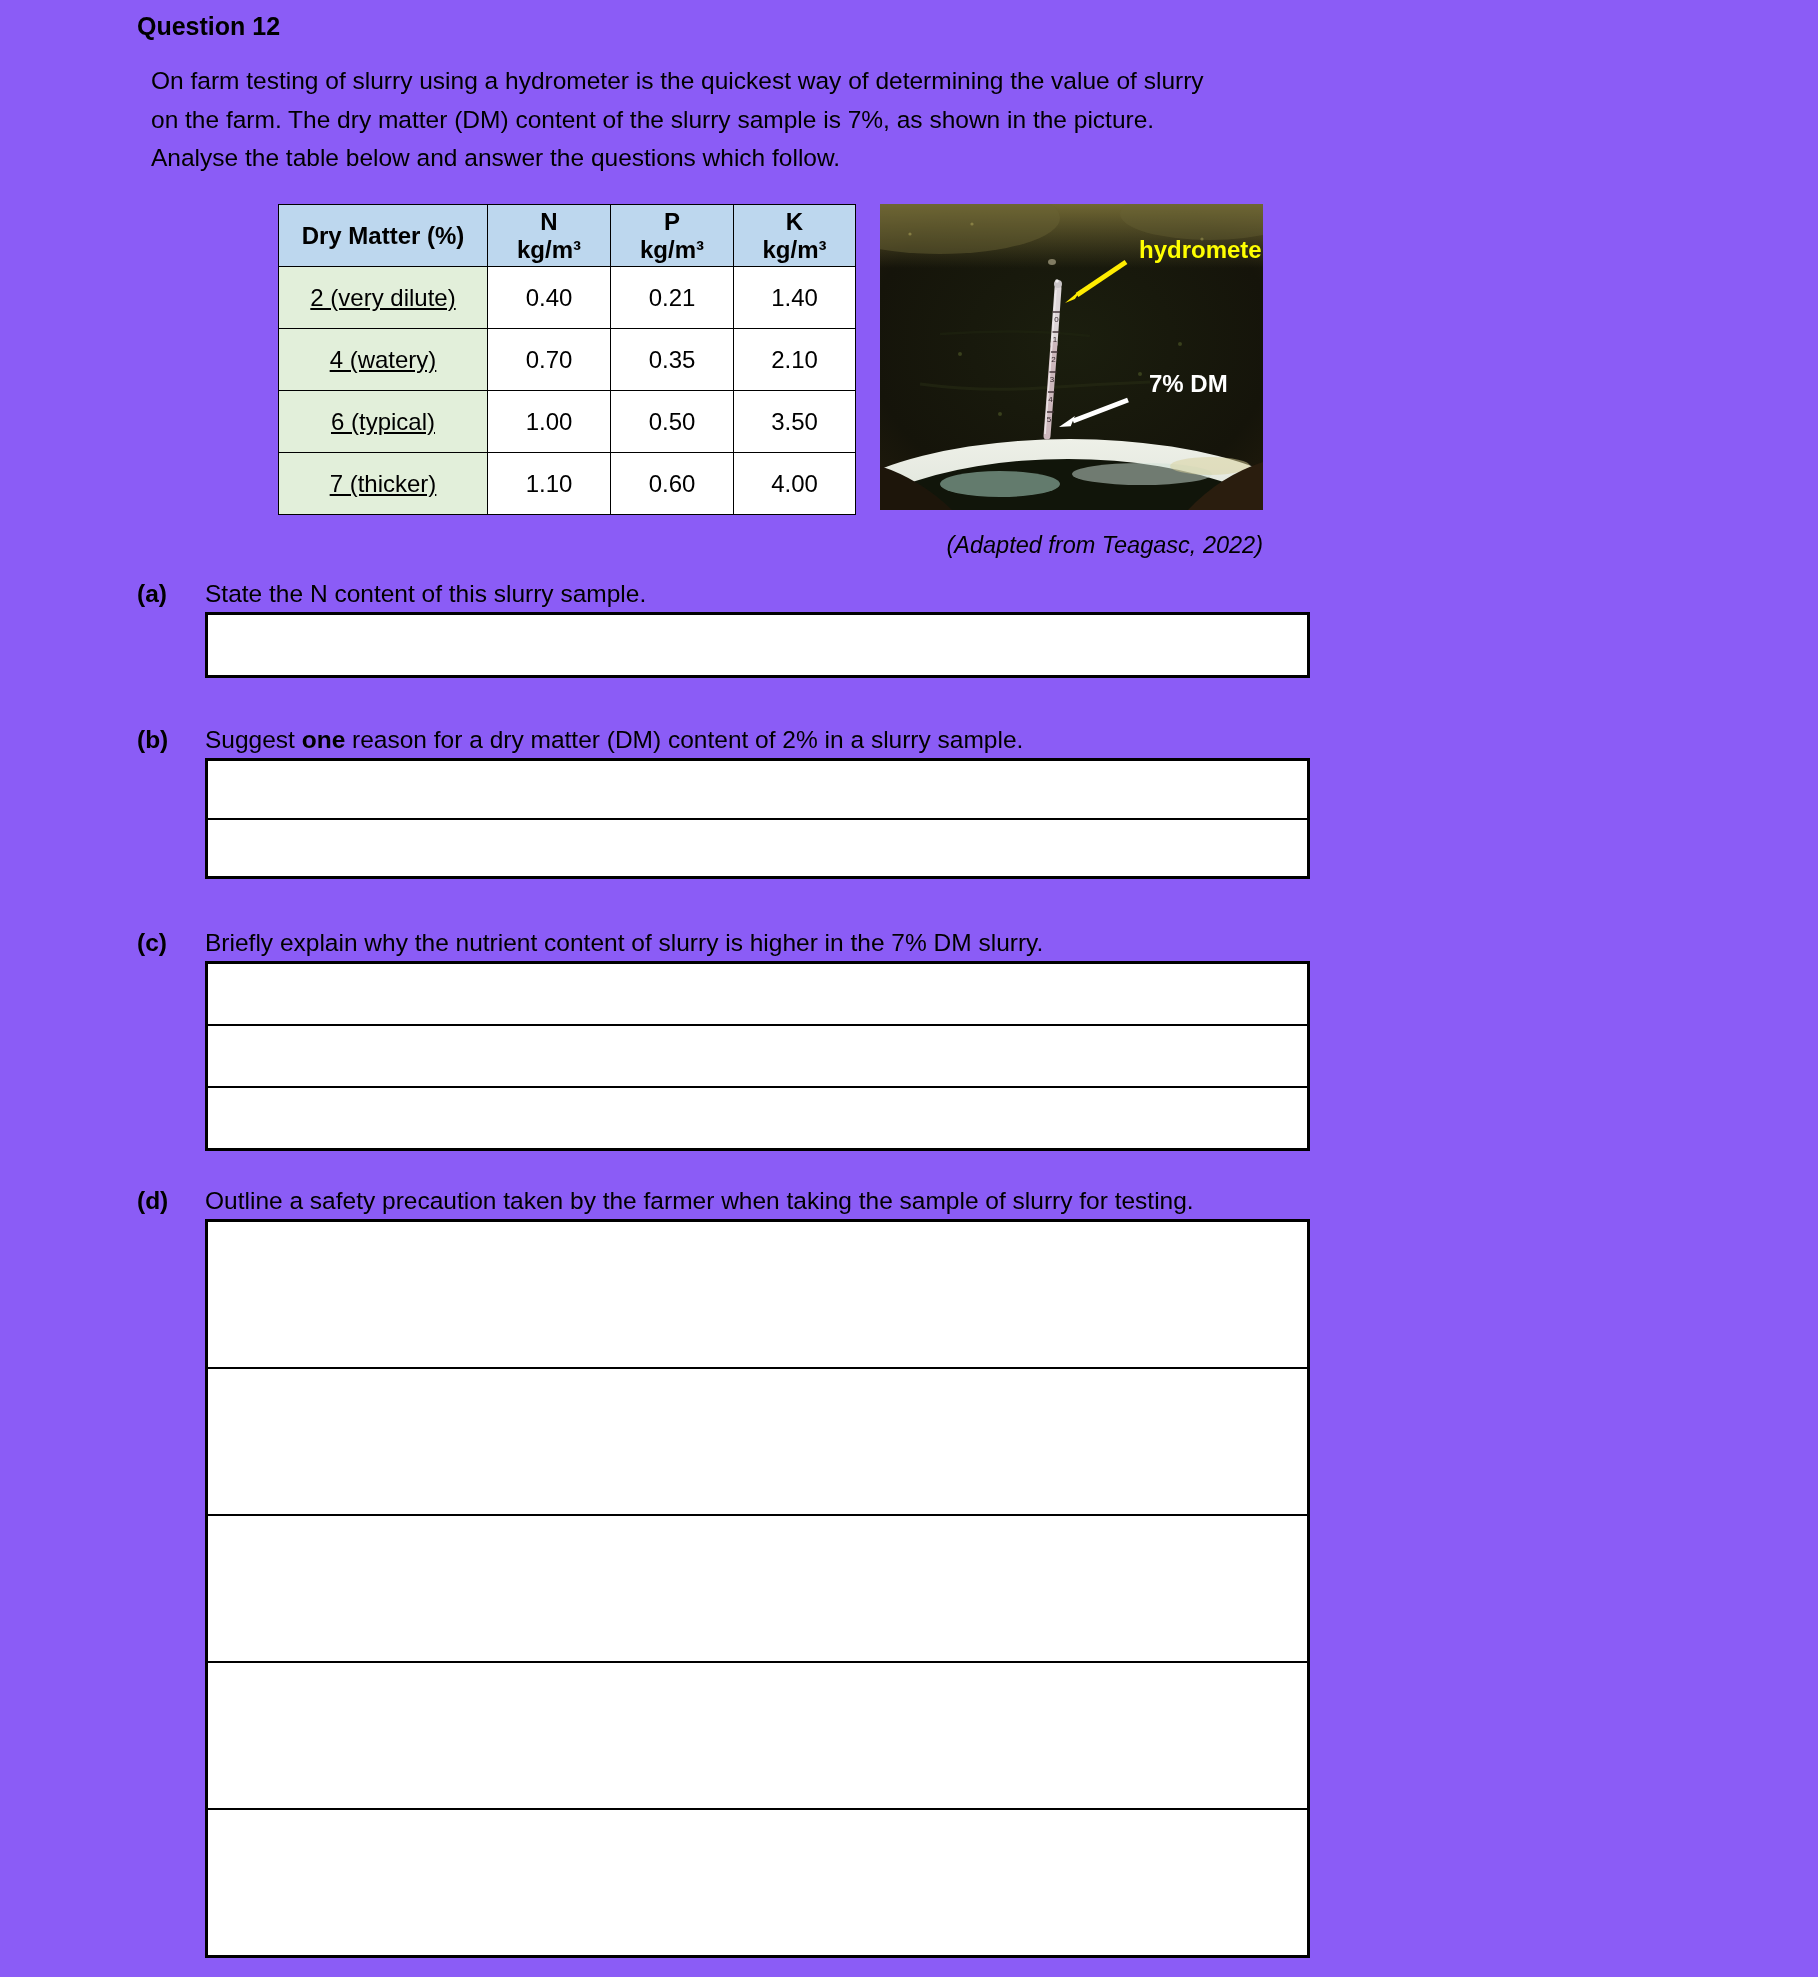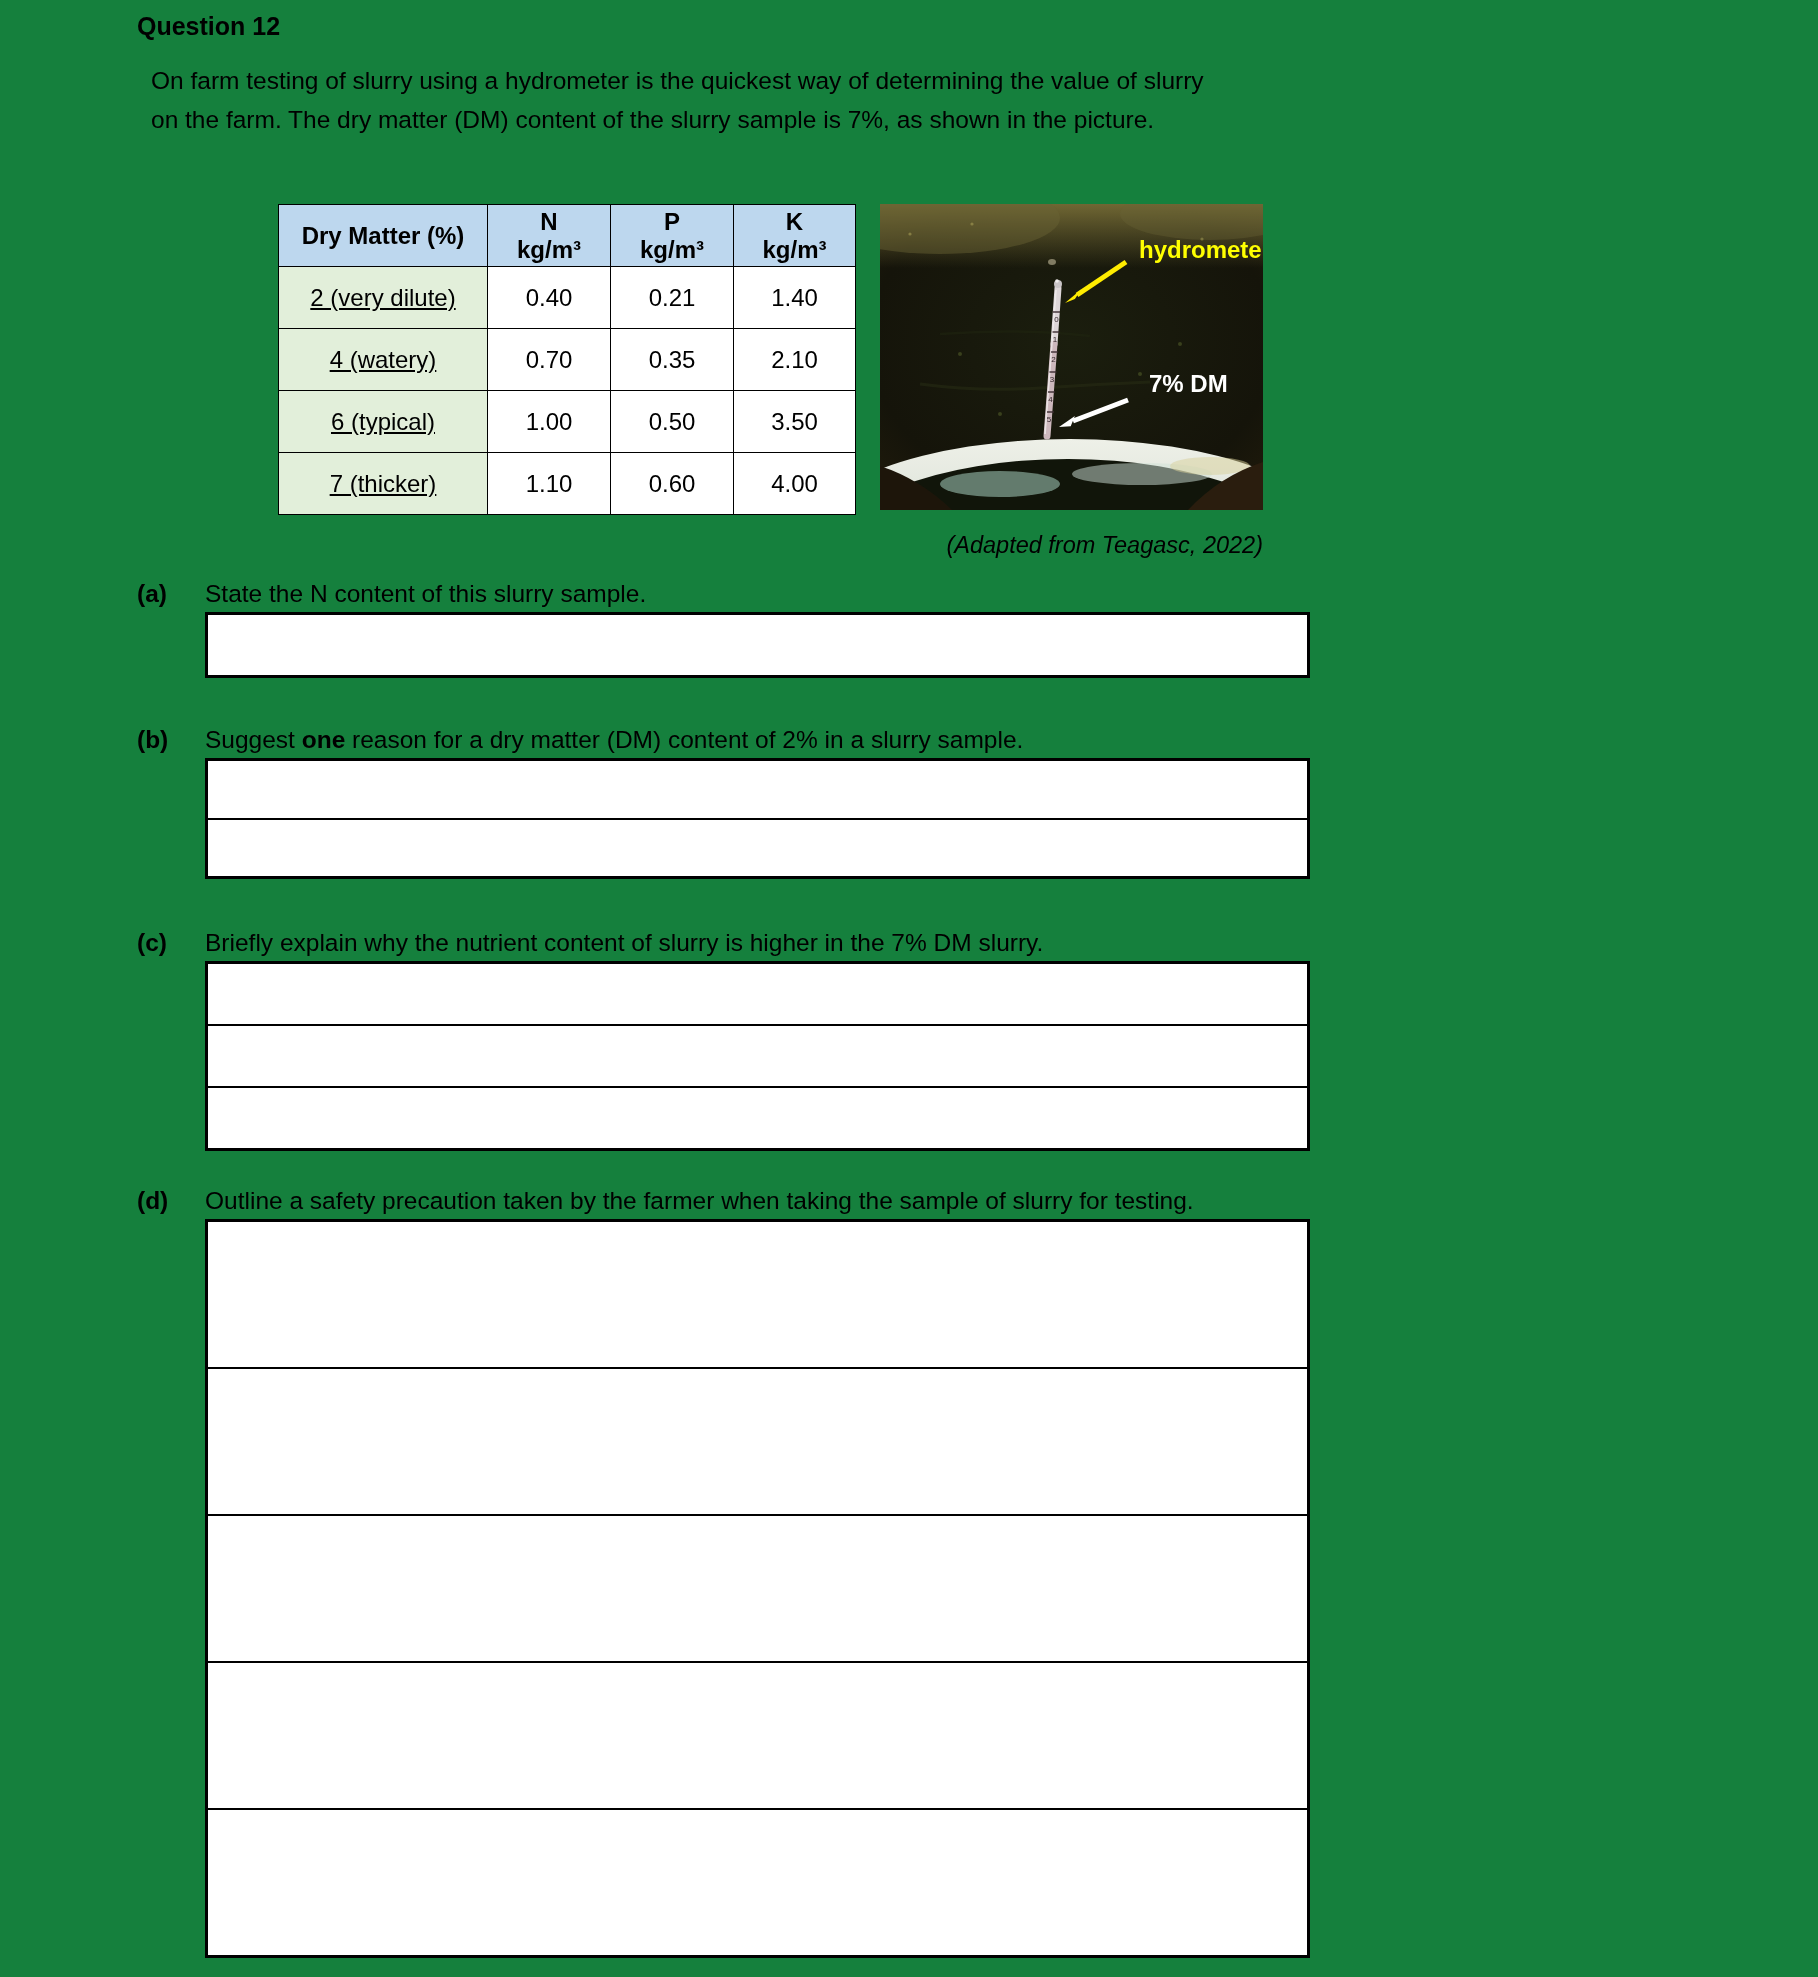--- a/index.html
+++ b/index.html
@@ -1,21 +1,21 @@
 <!DOCTYPE html>
 <html style="--header-bg: #BDD7EE; --firstcol-bg: #E2EFDA; --accent-yellow: #FFFF00; --accent-white: #FFFFFF;"><head>
 <meta charset="utf-8">
 <style>
   * { margin: 0; padding: 0; box-sizing: border-box; }
   body { background: #fff; }
   #page {
     position: relative;
     width: 1818px;
     height: 1977px;
-    background: #15803d;
+    background: #8b5cf6;
     font-family: "Liberation Sans", sans-serif;
     color: #000;
     overflow: hidden;
   }
   .q-title {
     position: absolute;
     left: 137px; top: 12px;
     font-size: 25px;
     font-weight: bold;
   }
@@ -103,20 +103,21 @@
 </head>
 <body>
 
 <div id="page">
 
   <div class="q-title">Question 12</div>
 
   <div class="intro">
     <span class="intro-line">On farm testing of slurry using a hydrometer is the quickest way of determining the value of slurry</span>
     <span class="intro-line">on the farm. The dry matter (DM) content of the slurry sample is 7%, as shown in the picture.</span>
+    <span class="intro-line">Analyse the table below and answer the questions which follow.</span>
   </div>
 
   <div class="table-wrap">
     <table class="slurry">
       <thead>
         <tr>
             <th>Dry Matter (%)</th>
             <th>N kg/m³</th>
             <th>P kg/m³</th>
             <th>K kg/m³</th>

